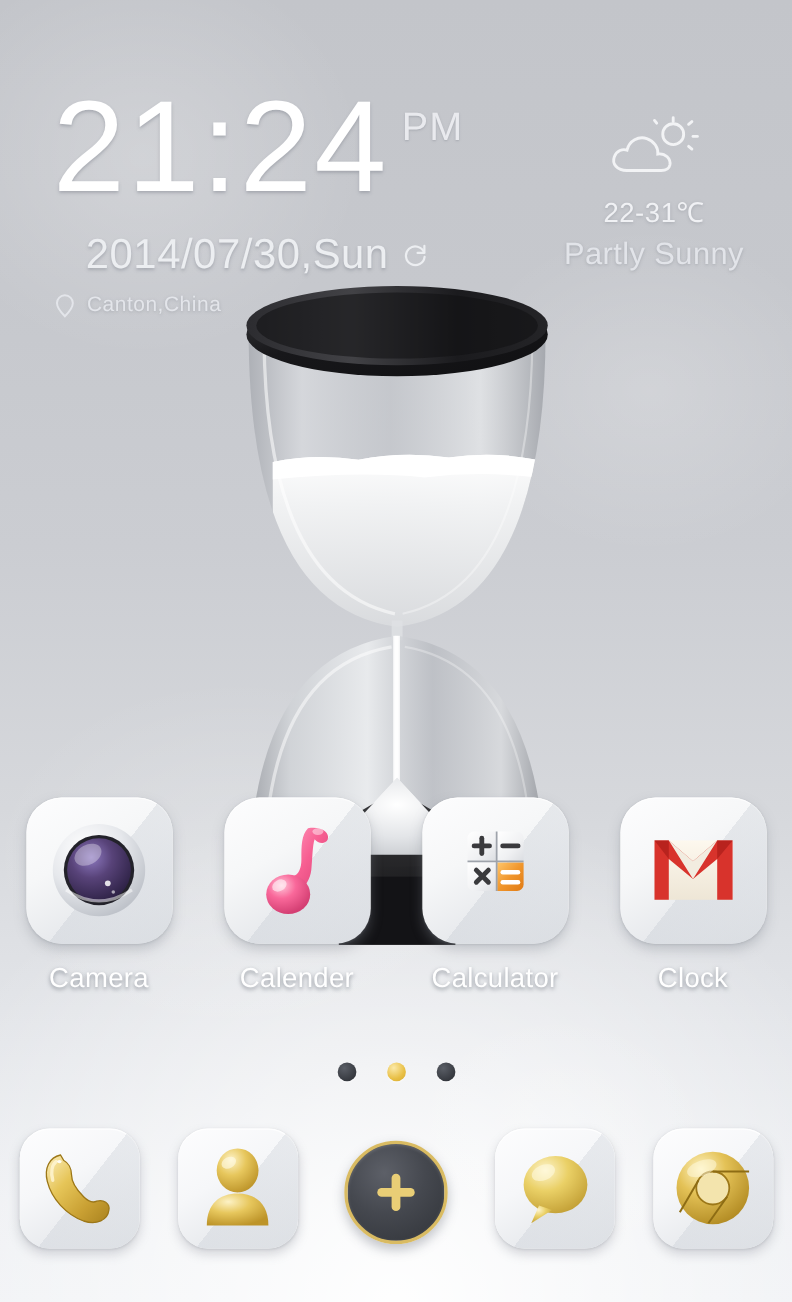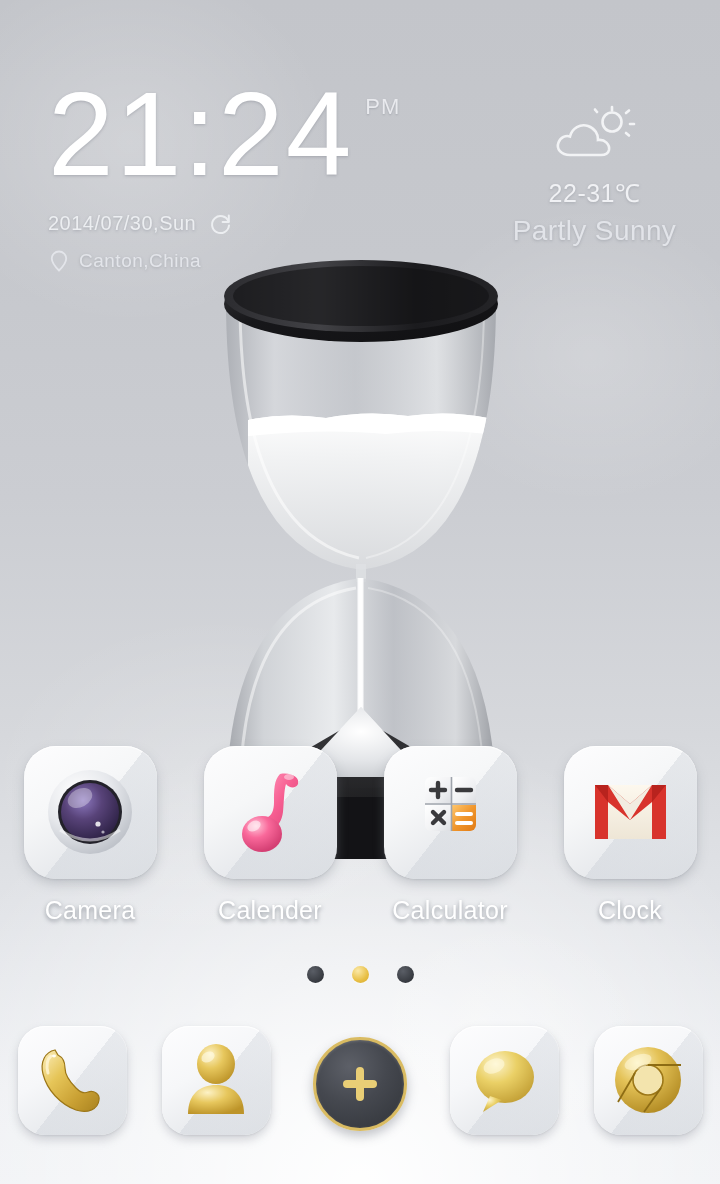--- a/index.html
+++ b/index.html
@@ -32,31 +32,32 @@
   #clock-widget { position: absolute; left: 48px; top: 80px; z-index: 40; }
   .time-row { display: flex; align-items: flex-start; }
   .time-main {
     font-size: 118px; line-height: 0.92;
     font-weight: 300;
     color: #ffffff;
     letter-spacing: 2px;
     text-shadow: 0 1px 3px rgba(120,125,135,0.45);
   }
   .time-ampm {
-    font-size: 22px; color: #e9eaee;
+    font-size: 36px; color: #e9eaee;
     margin-left: 12px; margin-top: 14px;
     letter-spacing: 1px;
     text-shadow: 0 1px 2px rgba(120,125,135,0.4);
   }
   .date-row {
     display: flex; align-items: center;
     margin-top: 22px;
-    font-size: 20px; color: #eceef1;
+    font-size: 38px; color: #eceef1;
     letter-spacing: 0.5px;
     text-shadow: 0 1px 3px rgba(120,125,135,0.45);
+    justify-content: center;
   }
   .refresh-icon { margin-left: 12px; display: inline-flex; }
   .loc-row {
     display: flex; align-items: center;
     margin-top: 12px;
     font-size: 19px; color: #e3e5ea;
     letter-spacing: 0.5px;
     text-shadow: 0 1px 3px rgba(120,125,135,0.4);
   }
   .pin-icon { margin-right: 9px; display: inline-flex; }
@@ -76,21 +77,21 @@
     font-size: 28px; color: #e2e4e9; margin-top: 6px;
     letter-spacing: 0.4px;
     text-shadow: 0 1px 3px rgba(120,125,135,0.4);
   }
 
   
   #hourglass { position: absolute; left: 196px; top: 252px; width: 330px; height: 620px; z-index: 10; }
 
   
   #app-grid {
-    position: absolute; left: 0; top: 746px; width: 720px;
+    position: absolute; left: 0; top: 725px; width: 720px;
     display: flex; z-index: 60;
   }
   .app-cell { width: 180px; display: flex; flex-direction: column; align-items: center; }
   .tile {
     position: relative;
     width: 133px; height: 133px;
     border-radius: 32px;
     background: linear-gradient(150deg, #fdfdfe 0%, #f6f7f8 38%, #e9ebee 66%, #dde0e4 100%);
     box-shadow:
       0 5px 11px rgba(130,135,145,0.34),

